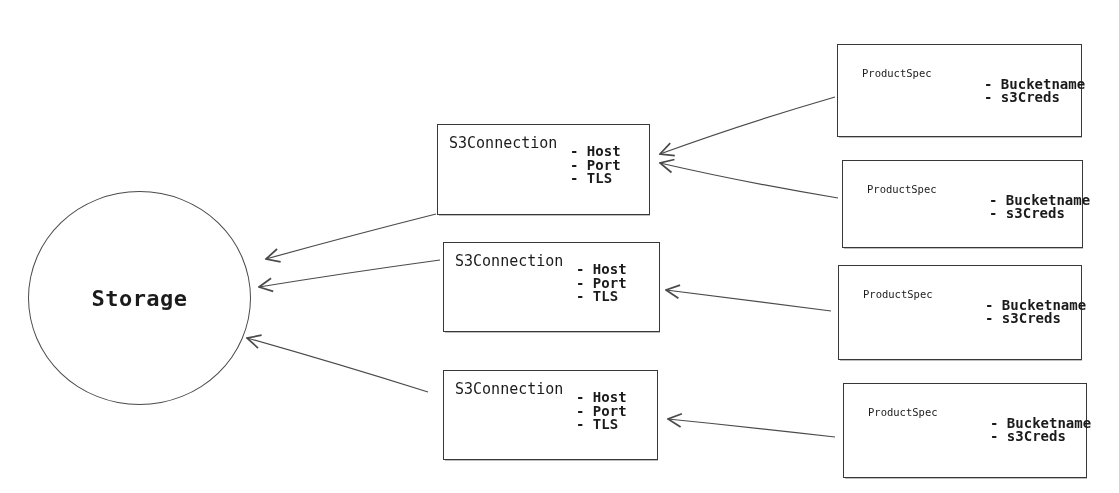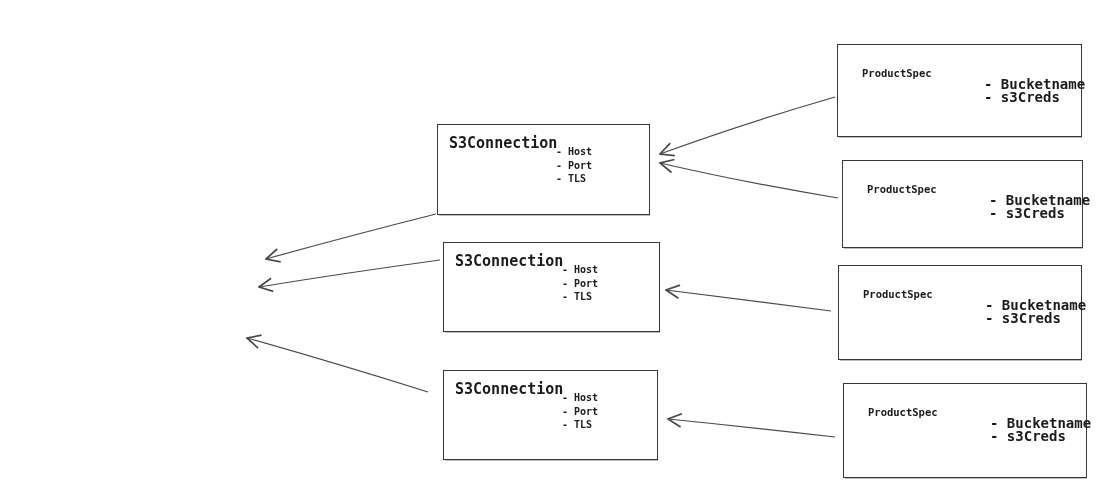--- a/index.html
+++ b/index.html
@@ -40,33 +40,33 @@
     font-size: 22px;
     font-weight: bold;
     letter-spacing: 0.5px;
   }
   .rect {
     border: 1.4px solid #383838;
     box-shadow: 1px 2px 0 -1px rgba(110,110,110,0.45);
   }
   .rect .title {
     position: absolute;
-    font-weight: bold;
+    font-weight: normal;
     white-space: nowrap;
   }
   .rect .attrs {
     position: absolute;
     font-weight: bold;
     white-space: nowrap;
   }
   .rect .attrs div { line-height: 13.5px; }
 
   
   .s3 .title { left: 11px; top: 9px; font-size: 15px; }
-  .s3 .attrs { left: 118px; top: 20px; font-size: 10px; }
+  .s3 .attrs { left: 132px; top: 20px; font-size: 14px; }
   .s3c1 { left: 437px; top: 124px; width: 213px; height: 91px; }
   .s3c2 { left: 443px; top: 242px; width: 217px; height: 90px; }
   .s3c3 { left: 443px; top: 370px; width: 215px; height: 90px; }
 
   
   .ps .title { left: 24px; top: 22px; font-size: 10.5px; }
   .ps .attrs { left: 146px; top: 33px; font-size: 14px; }
   .ps .attrs div { line-height: 13px; }
   .ps1 { left: 837px; top: 44px;  width: 245px; height: 93px; }
   .ps2 { left: 842px; top: 160px; width: 241px; height: 88px; }
@@ -88,20 +88,23 @@
       <path d="M835,97 Q742,124 660,154" marker-end="url(#arrowhead)"></path>
       <path d="M838,198 Q742,182 660,163" marker-end="url(#arrowhead)"></path>
       <path d="M831,311 Q745,300 666,290" marker-end="url(#arrowhead)"></path>
       <path d="M835,437 Q748,427 668,419" marker-end="url(#arrowhead)"></path>
       <path d="M436,214 Q345,237 266,259" marker-end="url(#arrowhead)"></path>
       <path d="M440,260 Q345,273 259,287" marker-end="url(#arrowhead)"></path>
       <path d="M428,392 Q332,362 247,338" marker-end="url(#arrowhead)"></path>
     </g>
   </svg>
 
+  <div class="node circle">
+    <span class="big-label">Storage</span>
+  </div>
 
   <div class="node rect s3 s3c1">
     <div class="title">S3Connection</div>
     <div class="attrs">
       <div>- Host</div>
       <div>- Port</div>
       <div>- TLS</div>
     </div>
   </div>
 

